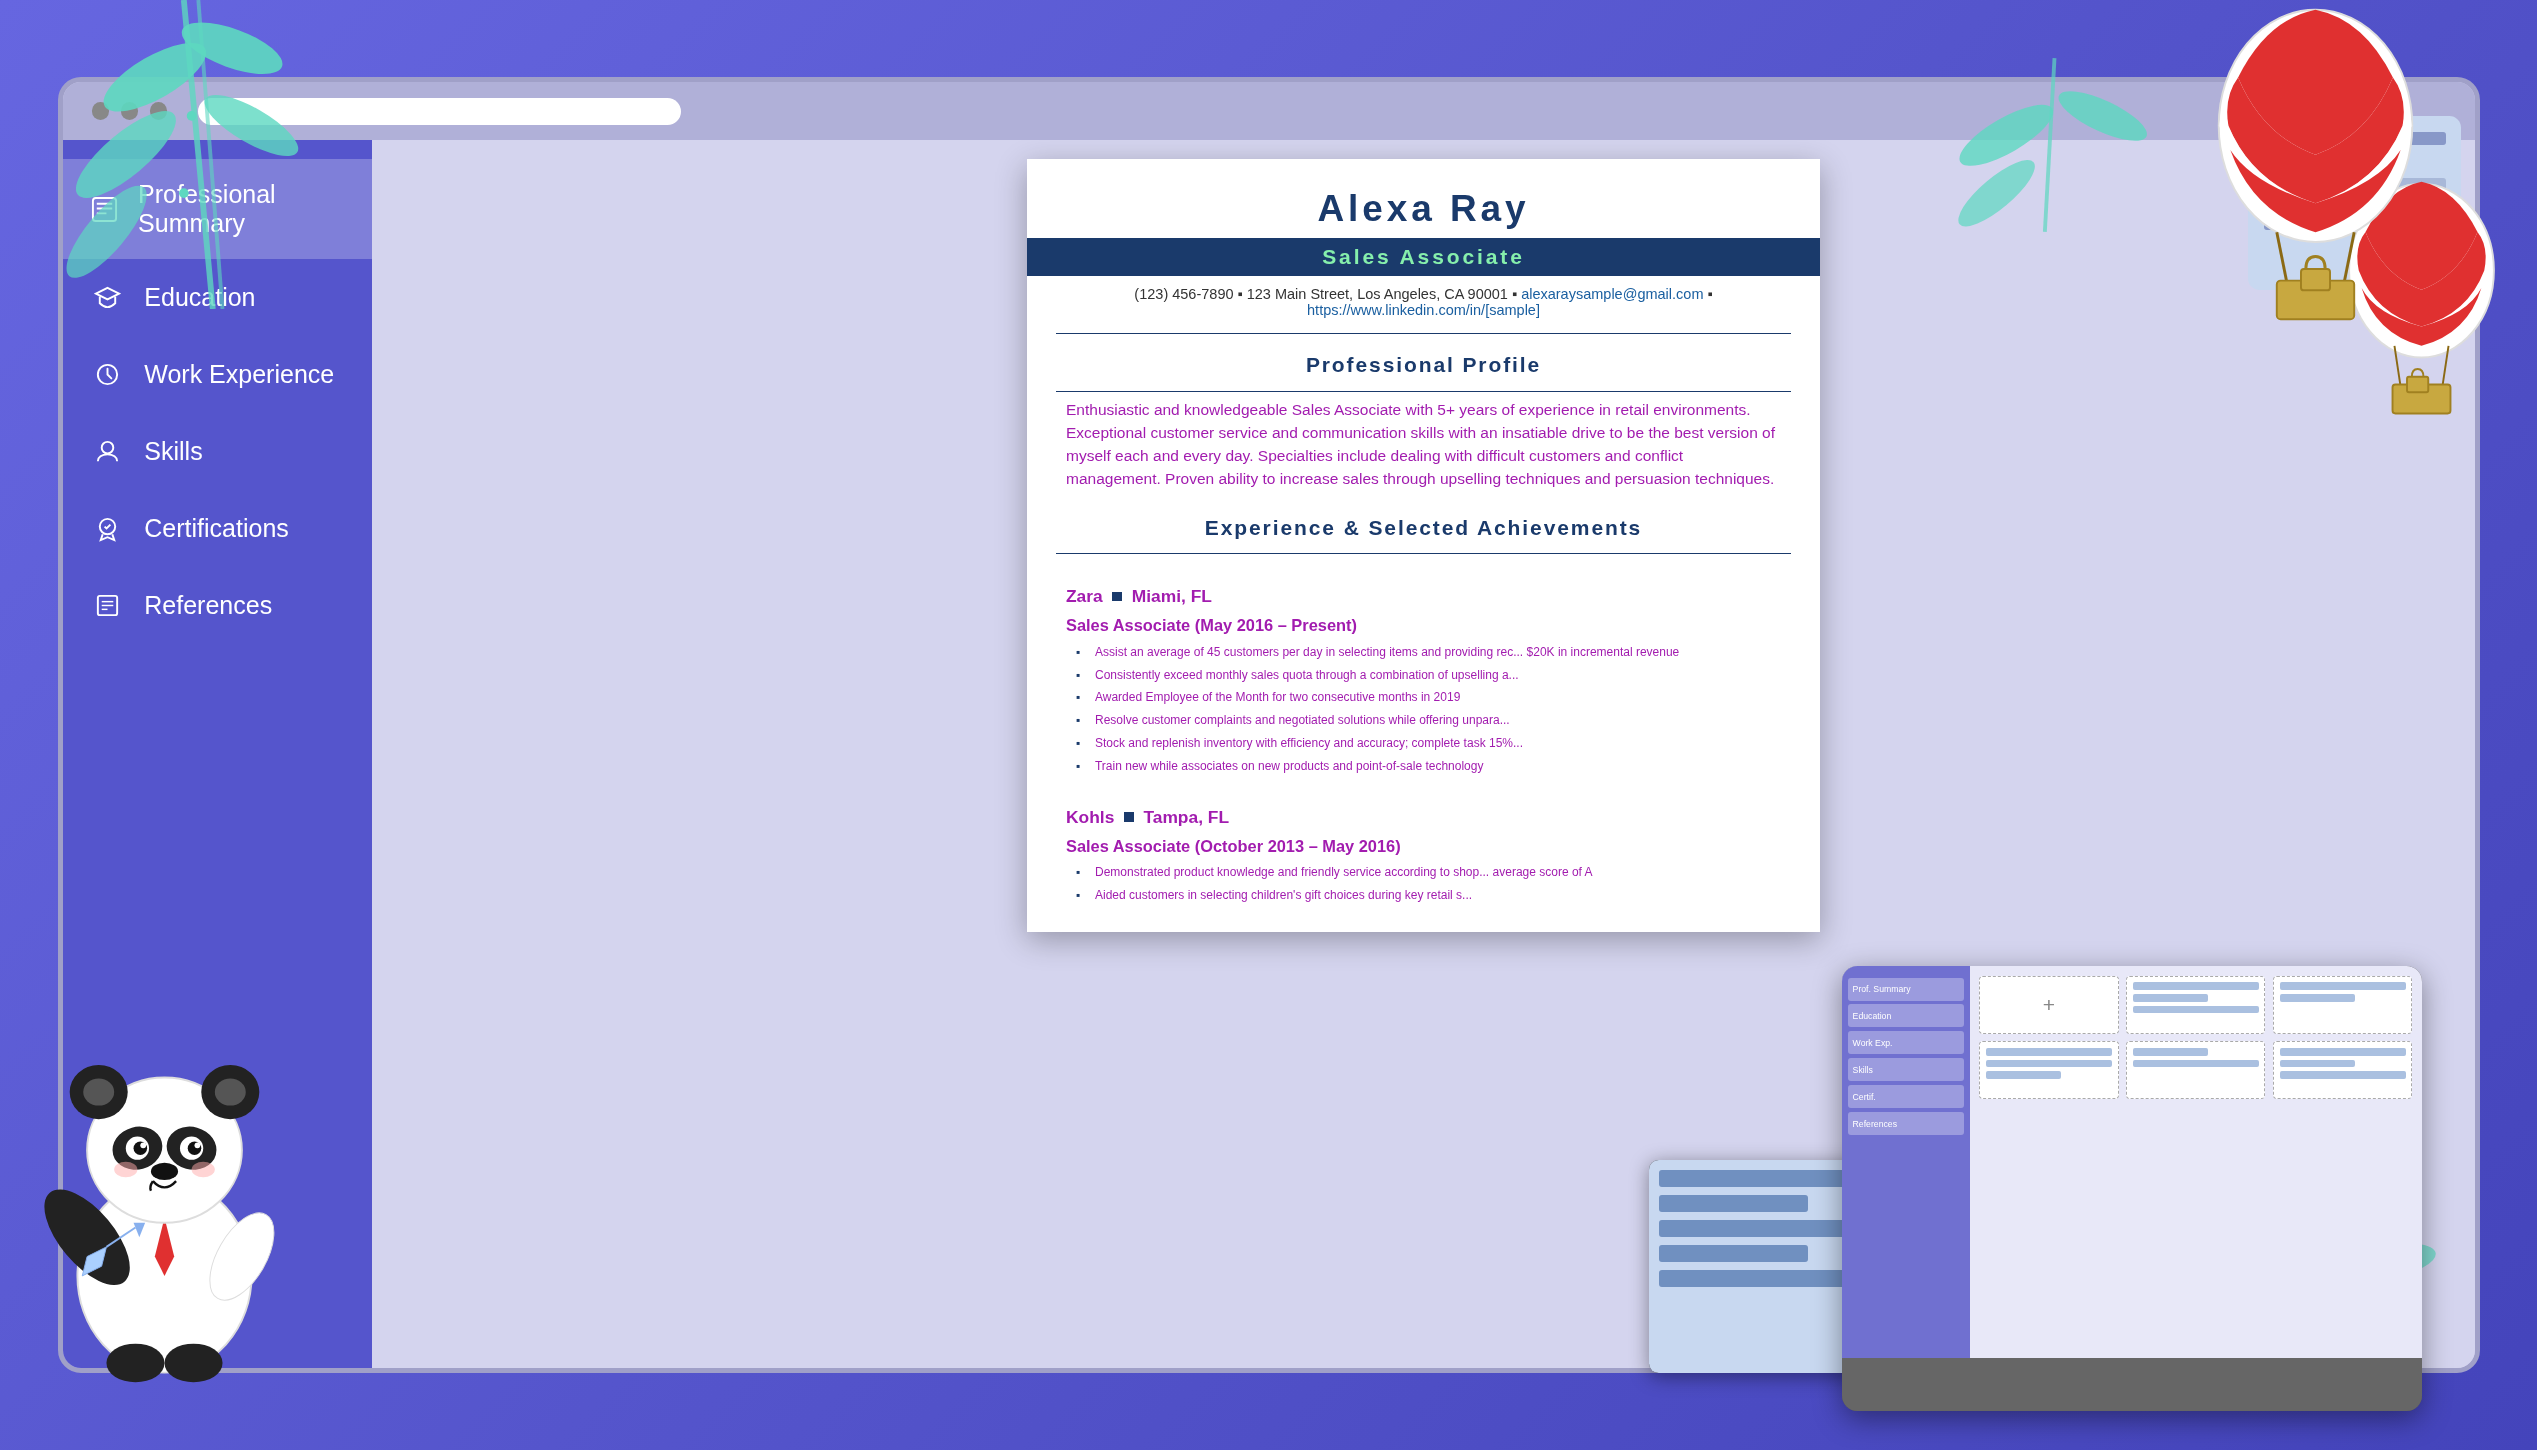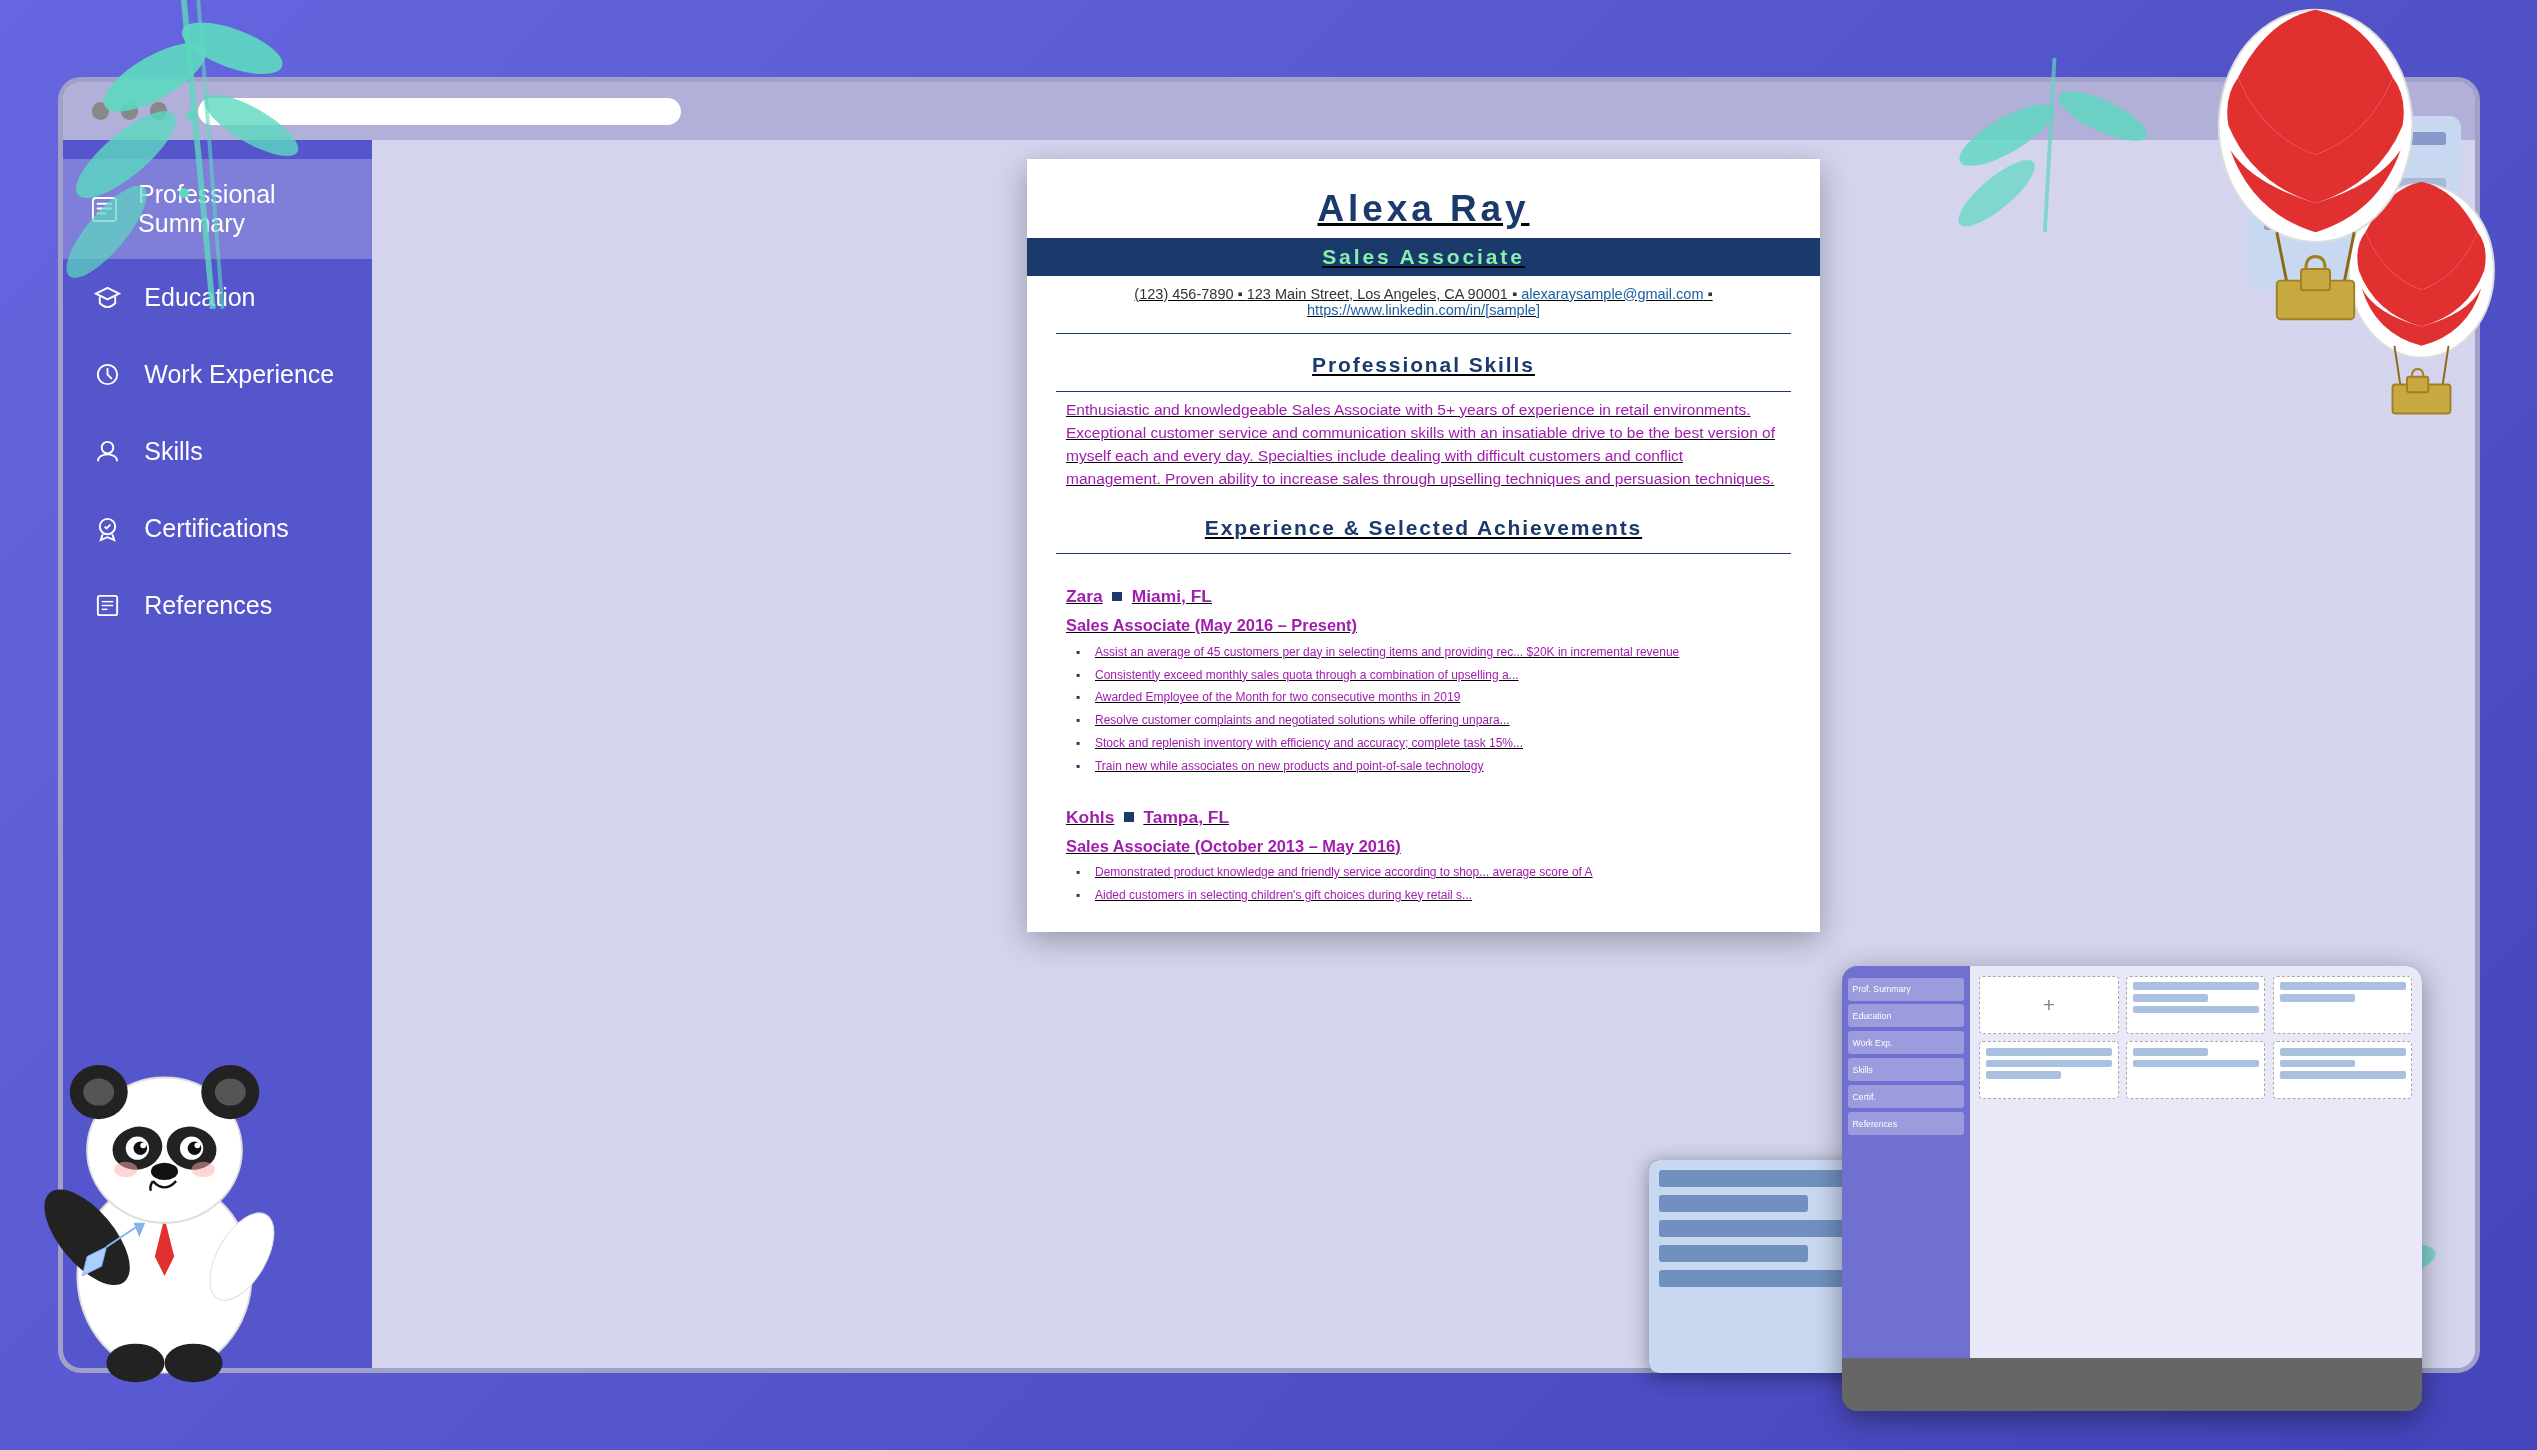--- a/index.html
+++ b/index.html
@@ -105,21 +105,20 @@
 
     
     .resume-paper {
       background: white;
       width: 793px;
       min-height: 773px;
       box-shadow: 0 7.7px 29px rgba(0,0,0,0.3);
       font-family: 'Times New Roman', serif;
       position: relative;
       z-index: 2;
-      text-decoration: underline;
     }
 
     .resume-header-name {
       text-align: center;
       padding: 29px 39px 7.7px;
       font-size: 37px;
       font-weight: bold;
       color: #1a3a6b;
       letter-spacing: 3.9px;
       font-family: Arial, sans-serif;
@@ -533,21 +532,21 @@
           <span>(123) 456-7890</span>
           <span> ▪ </span>
           <span>123 Main Street, Los Angeles, CA 90001</span>
           <span> ▪ </span>
           <a>alexaraysample@gmail.com</a>
           <span> ▪ </span>
           <a>https://www.linkedin.com/in/[sample]</a>
         </div>
         <hr class="resume-divider">
 
-        <div class="resume-section-title">Professional Skills</div>
+        <div class="resume-section-title">Professional Profile</div>
         <hr class="resume-divider">
         <div class="resume-body">
           <p class="resume-summary-text">Enthusiastic and knowledgeable Sales Associate with 5+ years of experience in retail environments. Exceptional customer service and communication skills with an insatiable drive to be the best version of myself each and every day. Specialties include dealing with difficult customers and conflict management. Proven ability to increase sales through upselling techniques and persuasion techniques.</p>
         </div>
 
         <div class="resume-section-title">Experience &amp; Selected Achievements</div>
         <hr class="resume-divider">
 
         <div class="resume-body">
 

